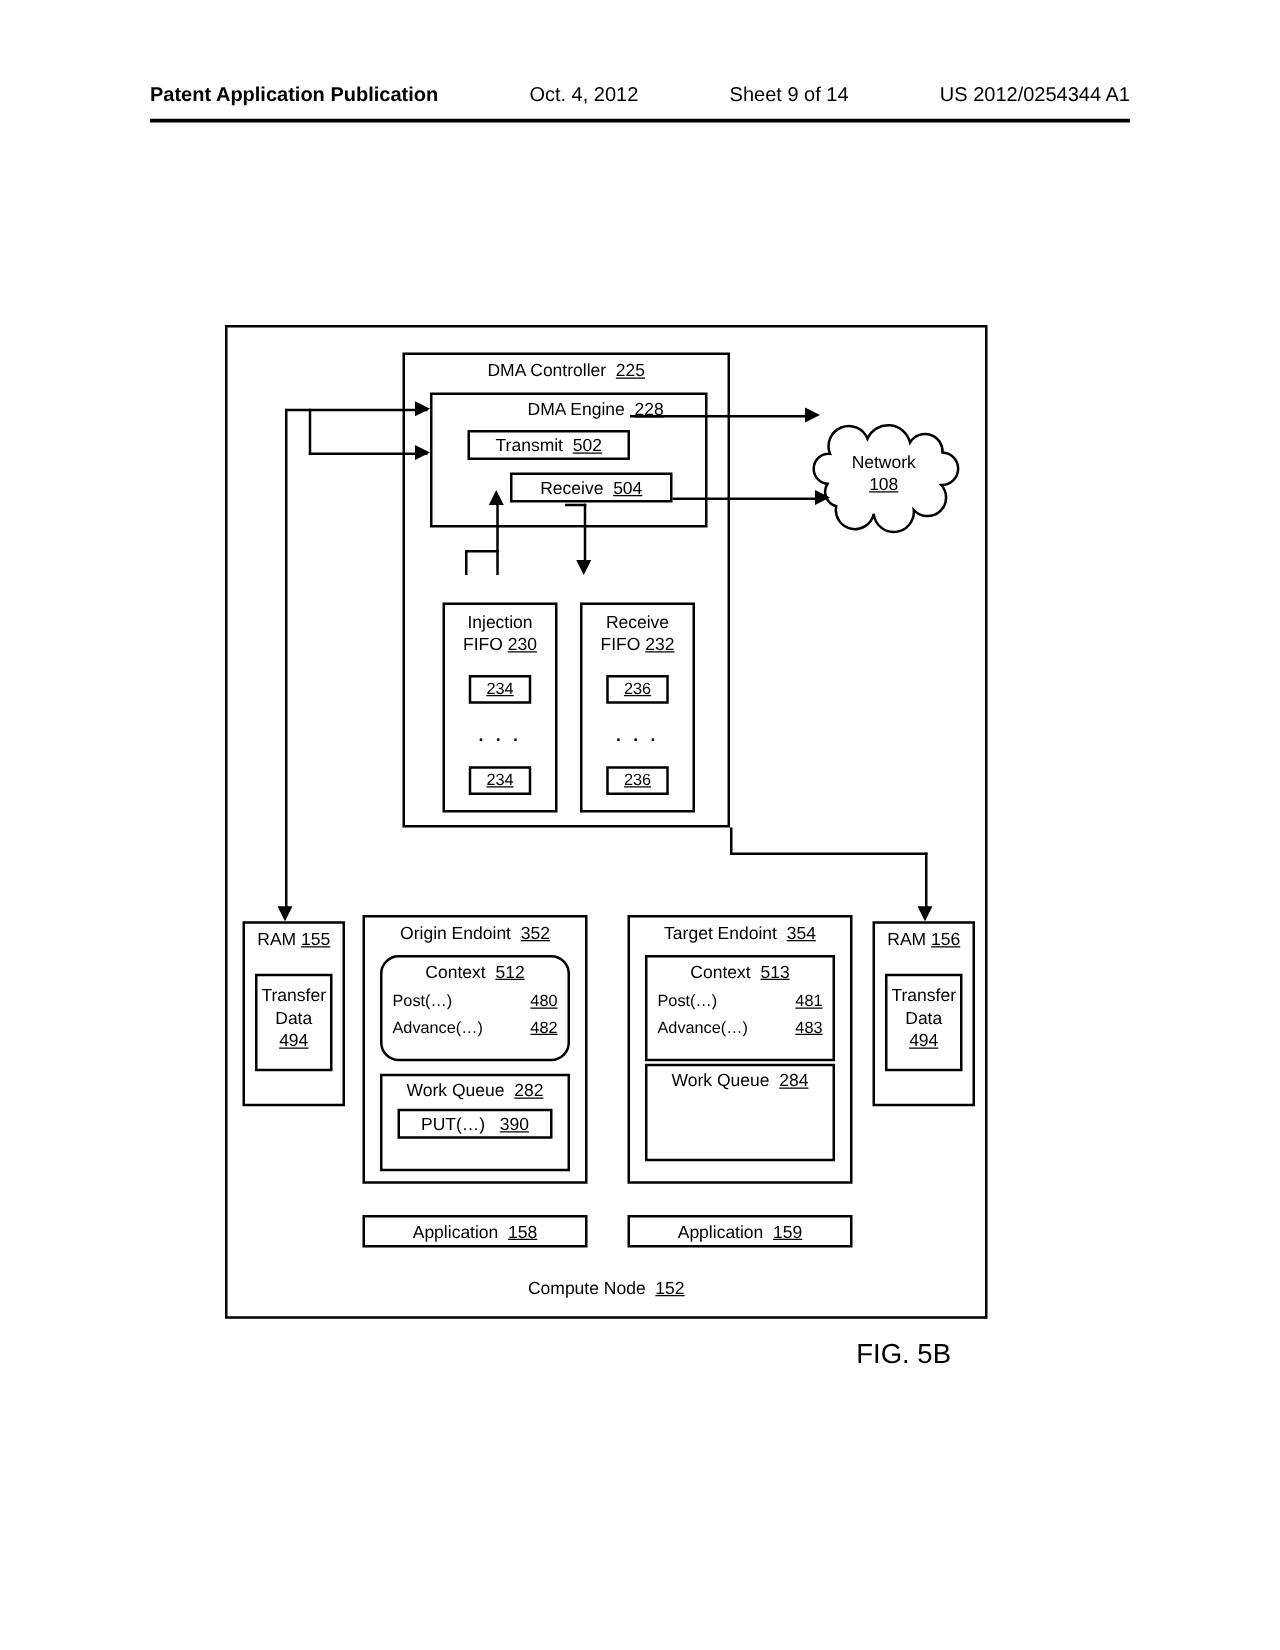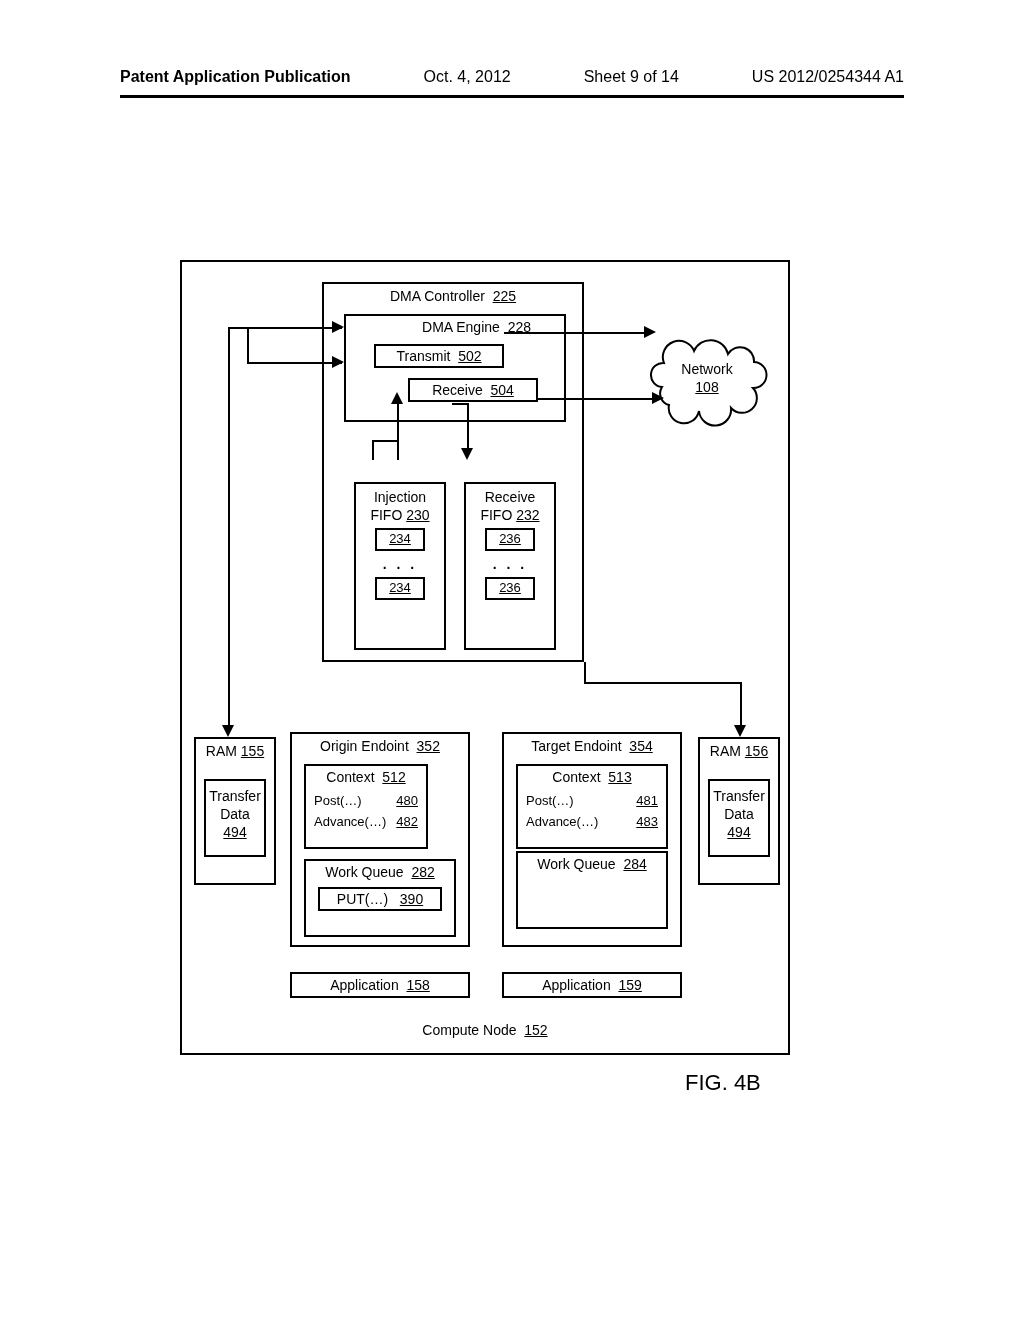--- a/index.html
+++ b/index.html
@@ -80,21 +80,21 @@
   .arrow-head {
     position: absolute;
     width: 0; height: 0;
   }
   .arrow-right { border-top: 6px solid transparent; border-bottom: 6px solid transparent; border-left: 12px solid #000; }
   .arrow-down  { border-left: 6px solid transparent; border-right: 6px solid transparent; border-top: 12px solid #000; }
   .arrow-up    { border-left: 6px solid transparent; border-right: 6px solid transparent; border-bottom: 12px solid #000; }
   
   .slot {
     border: 2px solid #000;
-    margin: 4px auto;
+    margin: 16px auto;
     width: 50px;
     padding: 1px 0;
     font-size: 13px;
   }
   
   .compute-label {
     position: absolute;
     font-size: 14px;
   }
 </style>
@@ -191,21 +191,21 @@
         <span>Transfer</span><br>
         <span>Data</span><br>
         <span class="underline">494</span>
       </div>
     </div>
 
     <div class="box" style="left:108px; top:470px; width:180px; height:215px; padding-top:4px;">
       <span>Origin Endoint</span>&nbsp;
       <span class="underline">352</span>
 
-      <div class="box" style="left:12px; top:30px; width:124px; height:85px; padding-top:3px;">
+      <div class="box" style="left:12px; top:30px; width:152px; height:85px; padding-top:3px;border-radius:15px;">
         <span>Context</span>&nbsp;
         <span class="underline">512</span>
         <div style="text-align:left; padding:6px 8px 0 8px; font-size:13px; line-height:1.6;">
           <span>Post(…)</span>
           <span style="float:right;" class="underline">480</span><br>
           <span>Advance(…)</span>
           <span style="float:right;" class="underline">482</span>
         </div>
       </div>
 
@@ -280,15 +280,15 @@
 
     <div class="arrow-line" style="left:65px; top:65px; width:2px; height:37px;"></div>
 
     <div class="arrow-line" style="left:402px; top:420px; width:158px; height:2px;"></div>
     <div class="arrow-line" style="left:402px; top:400px; width:2px; height:22px;"></div>
     <div class="arrow-line" style="left:558px; top:420px; width:2px; height:45px;"></div>
     <div class="arrow-head arrow-down" style="left:552px; top:463px;"></div>
 
   </div>
 
-  <div class="fig-caption">FIG. 4B</div>
+  <div class="fig-caption">FIG. 5B</div>
 
 </div>
 
 </body></html>

